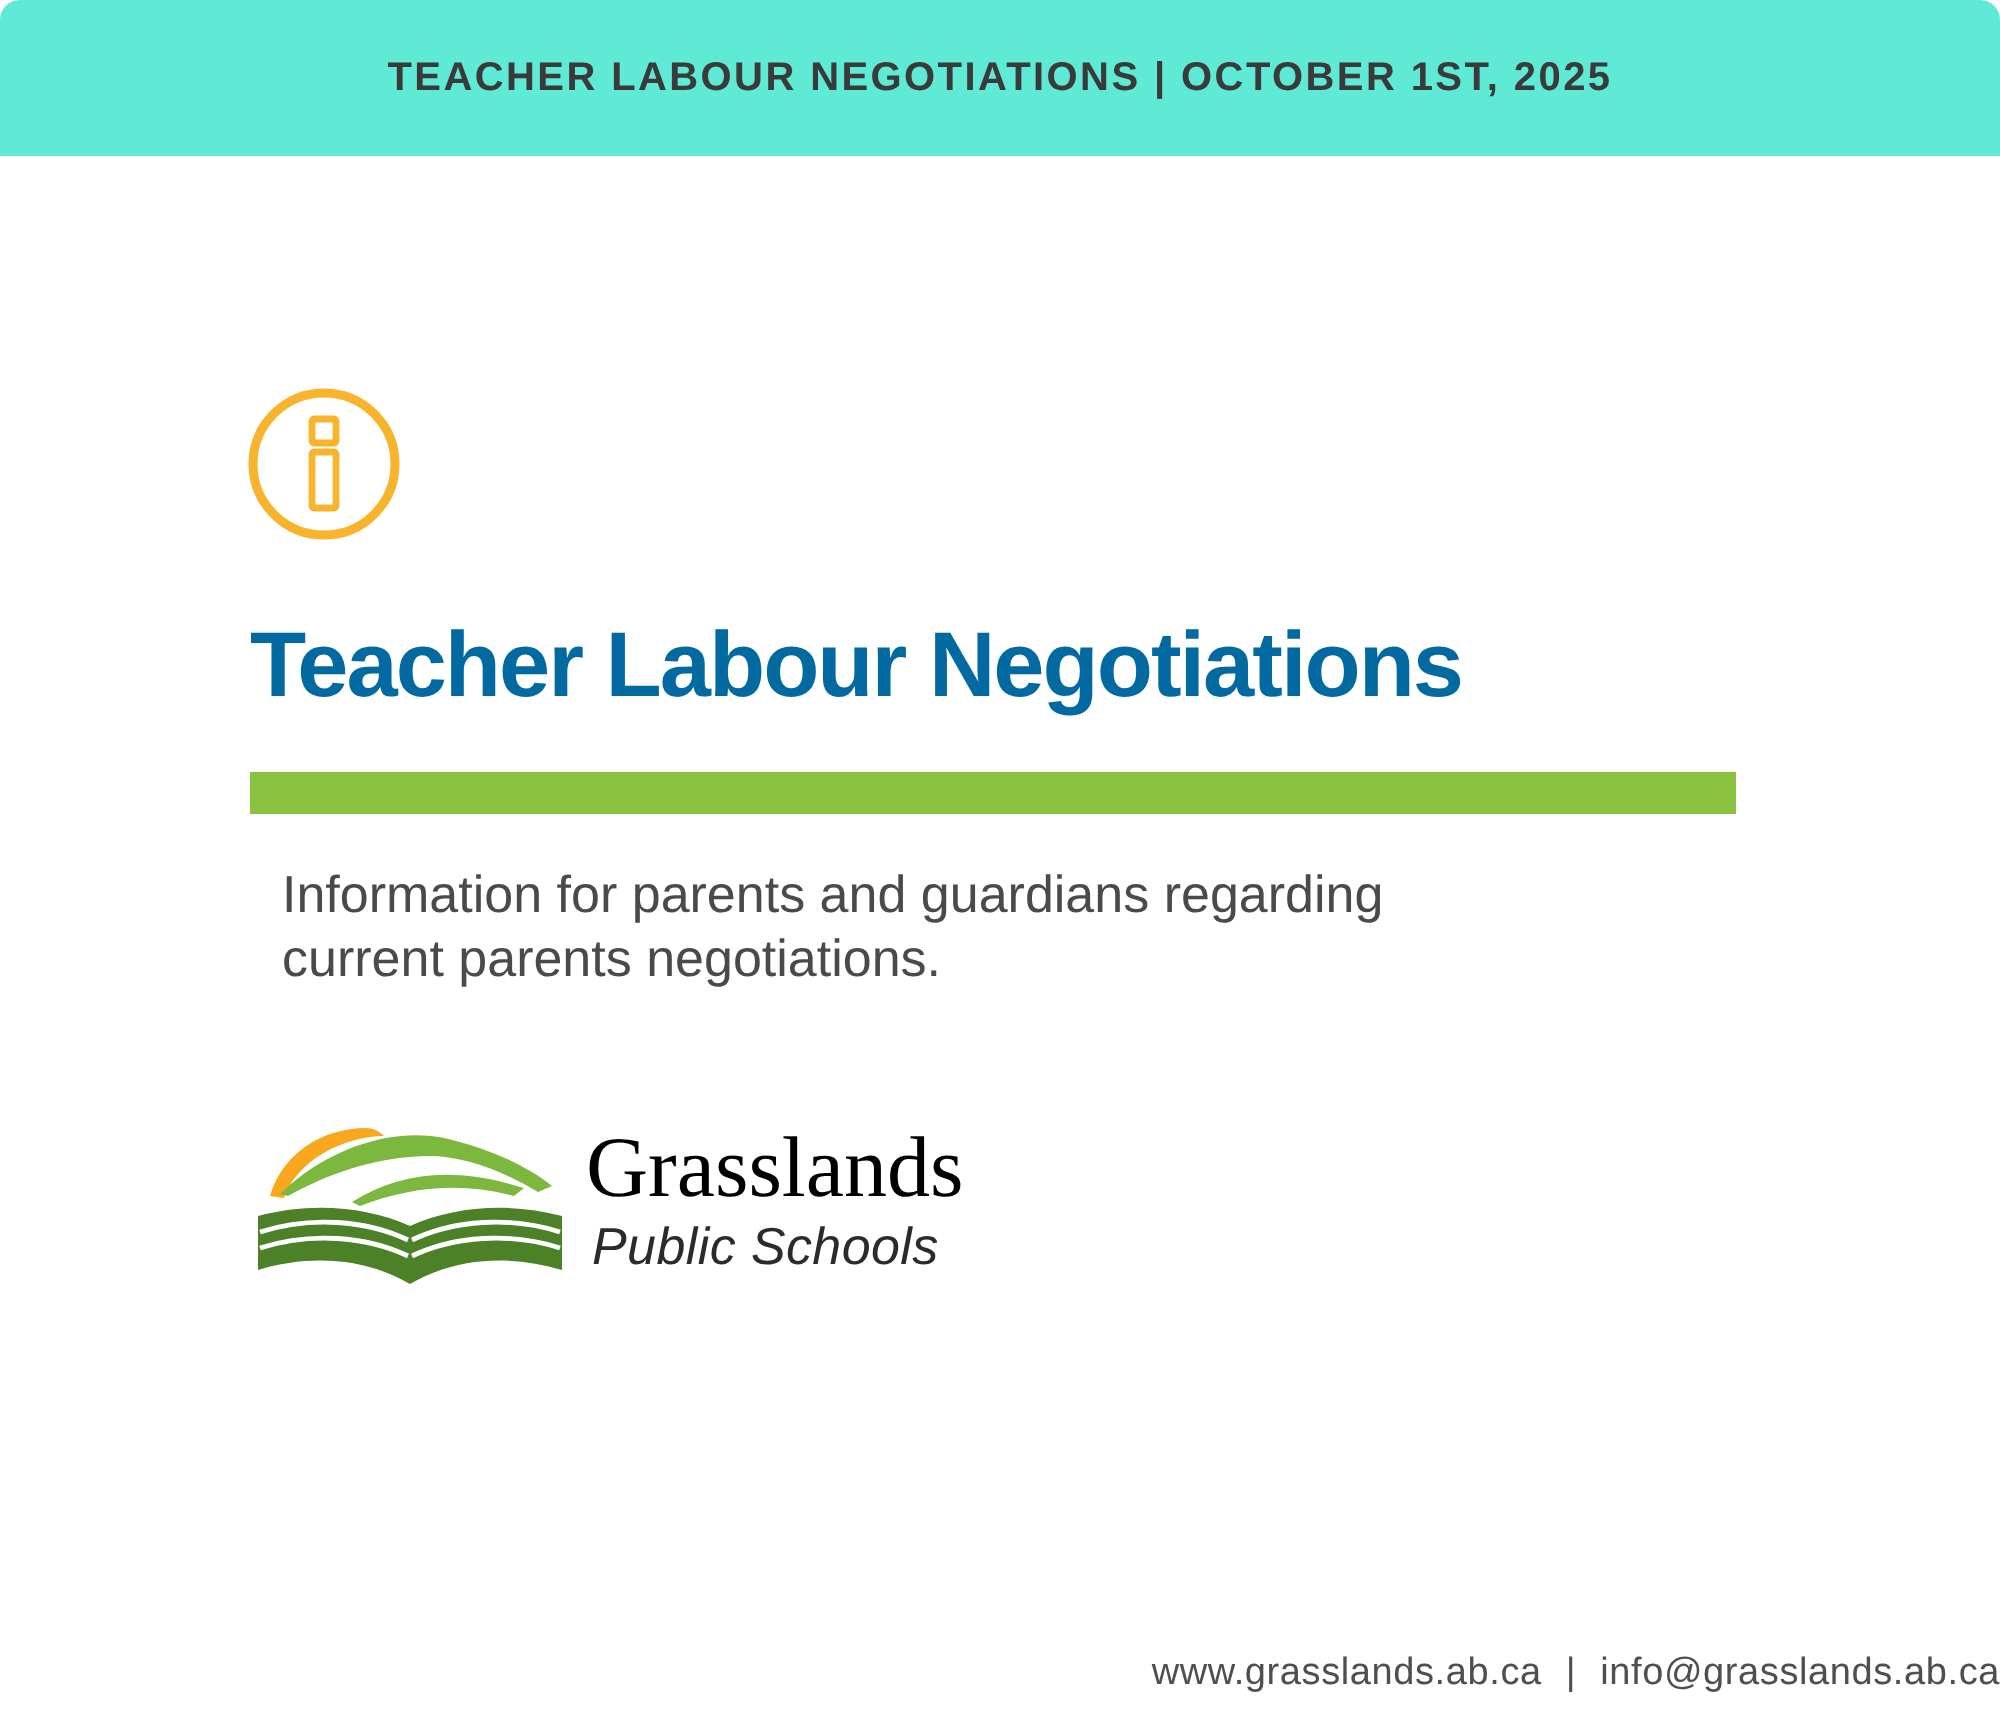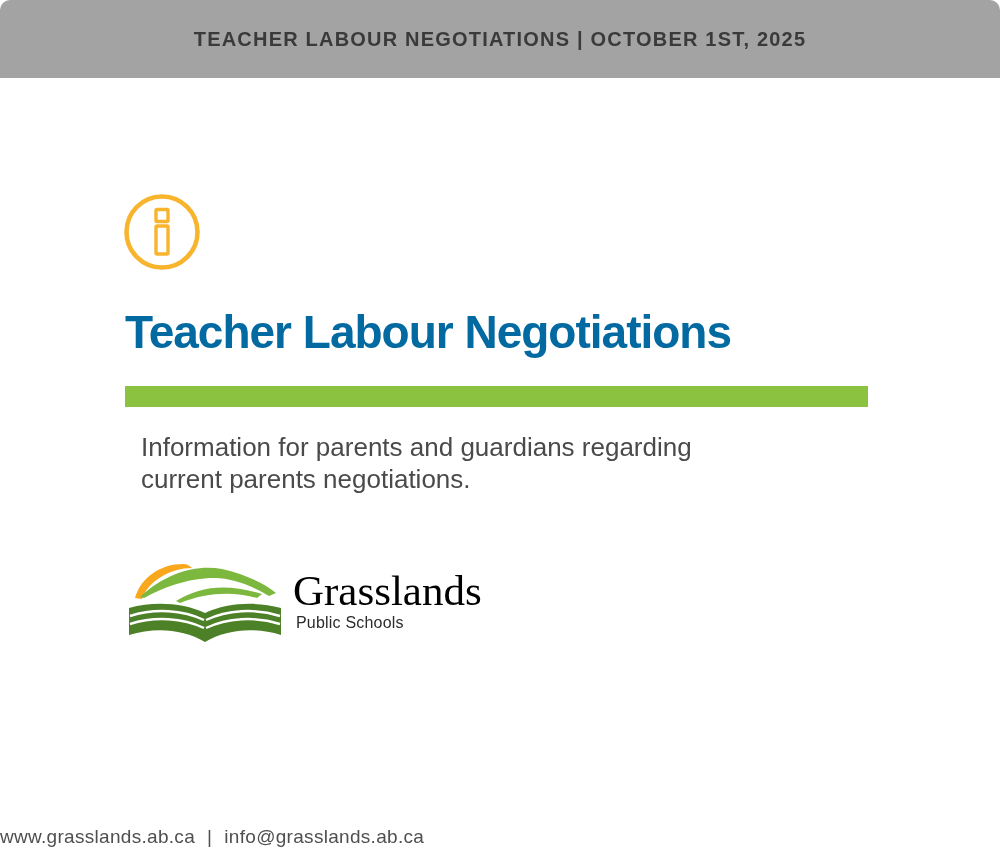--- a/index.html
+++ b/index.html
@@ -9,21 +9,21 @@
     background: #ffffff;
     font-family: "Liberation Sans", sans-serif;
     overflow: hidden;
   }
 
   
   .banner {
     position: absolute;
     top: 0; left: 0;
     width: 1000px; height: 78px;
-    background: #a3a3a3;
+    background: #5eead4;
     display: flex;
     align-items: center;
     justify-content: center;
     border-radius: 10px 10px 0 0;
   }
   .banner-text {
     font-size: 20px;
     font-weight: 600;
     letter-spacing: 1.2px;
     color: #3A3A3A;
@@ -77,33 +77,34 @@
   }
   .logo-mark { width: 160px; height: 95px; }
   .logo-text { margin-left: 8px; padding-top: 6px; }
   .logo-name {
     font-family: "Liberation Serif", serif;
     font-size: 43px;
     color: #000000;
     line-height: 1.0;
   }
   .logo-tagline {
-    font-size: 16px;
+    font-size: 26px;
     color: #2B2B2B;
     margin-top: 2px;
     margin-left: 3px;
     letter-spacing: 0.2px;
+    font-style: italic;
   }
 
   
   .footer {
     position: absolute;
     top: 826px; left: 0;
     width: 1000px;
-    text-align: left;
+    text-align: right;
     font-size: 19px;
     color: #4F4F4F;
     letter-spacing: 0.3px;
   }
   .footer .sep { margin: 0 12px; }
 </style>
 </head>
 <body>
 
 <header class="banner">

